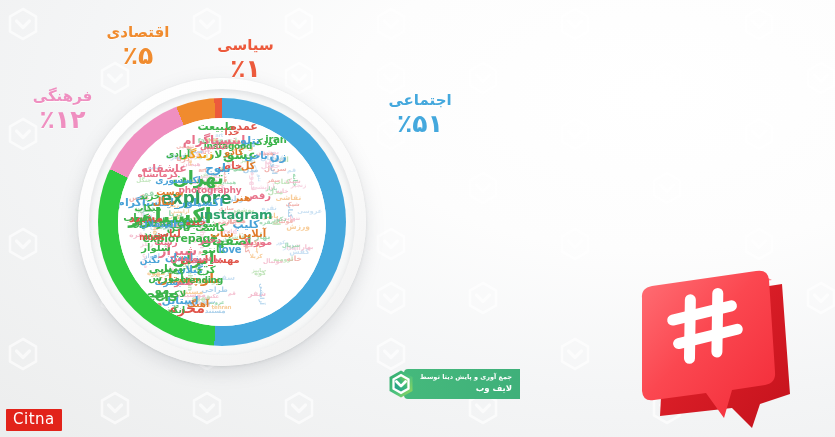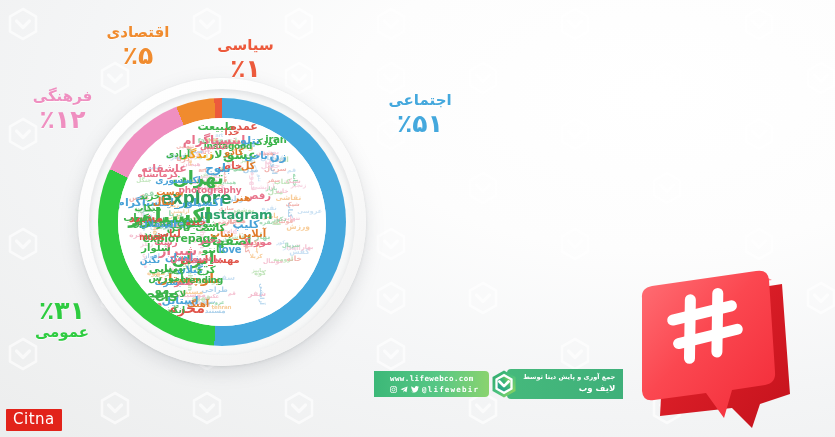--- a/index.html
+++ b/index.html
@@ -455,24 +455,20 @@
   <div class="cat-label" id="lbl-economic" style="color: rgb(240, 139, 46);">
     <span class="cname">اقتصادی</span>
     <span class="cpct">٪۵</span>
   </div>
 
   <div class="cat-label" id="lbl-cultural" style="color: rgb(239, 143, 192);">
     <span class="cname">فرهنگی</span>
     <span class="cpct">٪۱۲</span>
   </div>
 
-  <div class="cat-label" id="lbl-general" style="color: rgb(46, 204, 64);">
-    <span class="cpct">٪۳۱</span>
-    <span class="cname">عمومی</span>
-  </div>
 
   <div class="cat-label" id="lbl-social" style="color: rgb(68, 168, 221);">
     <span class="cname">اجتماعی</span>
     <span class="cpct">٪۵۱</span>
   </div>
 
 
   <svg id="hashtag-badge" viewBox="0 0 200 175" aria-hidden="true">
     <defs>
       <linearGradient id="bubbleFace" x1="0" y1="0" x2="1" y2="1">
@@ -533,36 +529,19 @@
           <stop offset="60%" stop-color="#3cb878"></stop>
           <stop offset="100%" stop-color="#9fd955"></stop>
         </linearGradient>
       </defs>
       <path d="M17 1.6 L30 9.2 L30 24.8 L17 32.4 L4 24.8 L4 9.2 Z" fill="url(#lwg)"></path>
       <path d="M17 5.4 L26.8 11.1 L26.8 22.9 L17 28.6 L7.2 22.9 L7.2 11.1 Z" fill="#ffffff"></path>
       <path d="M17 8.4 L24.2 12.6 L24.2 21.4 L17 25.6 L9.8 21.4 L9.8 12.6 Z" fill="url(#lwg2)"></path>
       <path d="M11.8 14.2 L17 19.4 L22.2 14.2" fill="none" stroke="#ffffff" stroke-width="3.1" stroke-linecap="round" stroke-linejoin="round"></path>
     </svg>
 
-    <div id="lw-site">
-      <span id="lw-url">www.lifewebco.com</span>
-      <span id="lw-social">
-        <svg width="7" height="7" viewBox="0 0 16 16" aria-hidden="true">
-          <rect x="1" y="1" width="14" height="14" rx="4" ry="4" fill="none" stroke="#ffffff" stroke-width="1.8"></rect>
-          <circle cx="8" cy="8" r="3.4" fill="none" stroke="#ffffff" stroke-width="1.8"></circle>
-          <circle cx="12.1" cy="3.9" r="1.1" fill="#ffffff"></circle>
-        </svg>
-        <svg width="8" height="7" viewBox="0 0 16 14" aria-hidden="true">
-          <path d="M15 1 L1 6.6 L5.6 8.2 L13.4 2.6 L7 9.2 L6.8 13 L9 10.2 L13 12.6 Z" fill="#ffffff"></path>
-        </svg>
-        <svg width="8" height="7" viewBox="0 0 16 14" aria-hidden="true">
-          <path d="M16 1.7a6.4 6.4 0 0 1-1.9.5A3.3 3.3 0 0 0 15.5.4a6.6 6.6 0 0 1-2.1.8A3.3 3.3 0 0 0 7.8 4.2 9.3 9.3 0 0 1 1.1.7a3.3 3.3 0 0 0 1 4.4A3.2 3.2 0 0 1 .6 4.7a3.3 3.3 0 0 0 2.6 3.2 3.3 3.3 0 0 1-1.5.1 3.3 3.3 0 0 0 3.1 2.3A6.7 6.7 0 0 1 0 11.7a9.4 9.4 0 0 0 5 1.5c6.1 0 9.4-5 9.4-9.4v-.4A6.7 6.7 0 0 0 16 1.7z" fill="#ffffff"></path>
-        </svg>
-        <span id="lw-handle">@lifewebir</span>
-      </span>
-    </div>
   </div>
 
   <div id="citna" style="background: rgb(226, 35, 26);">
     <span>Citna</span>
   </div>
 
 </div>
 
 </body></html>

